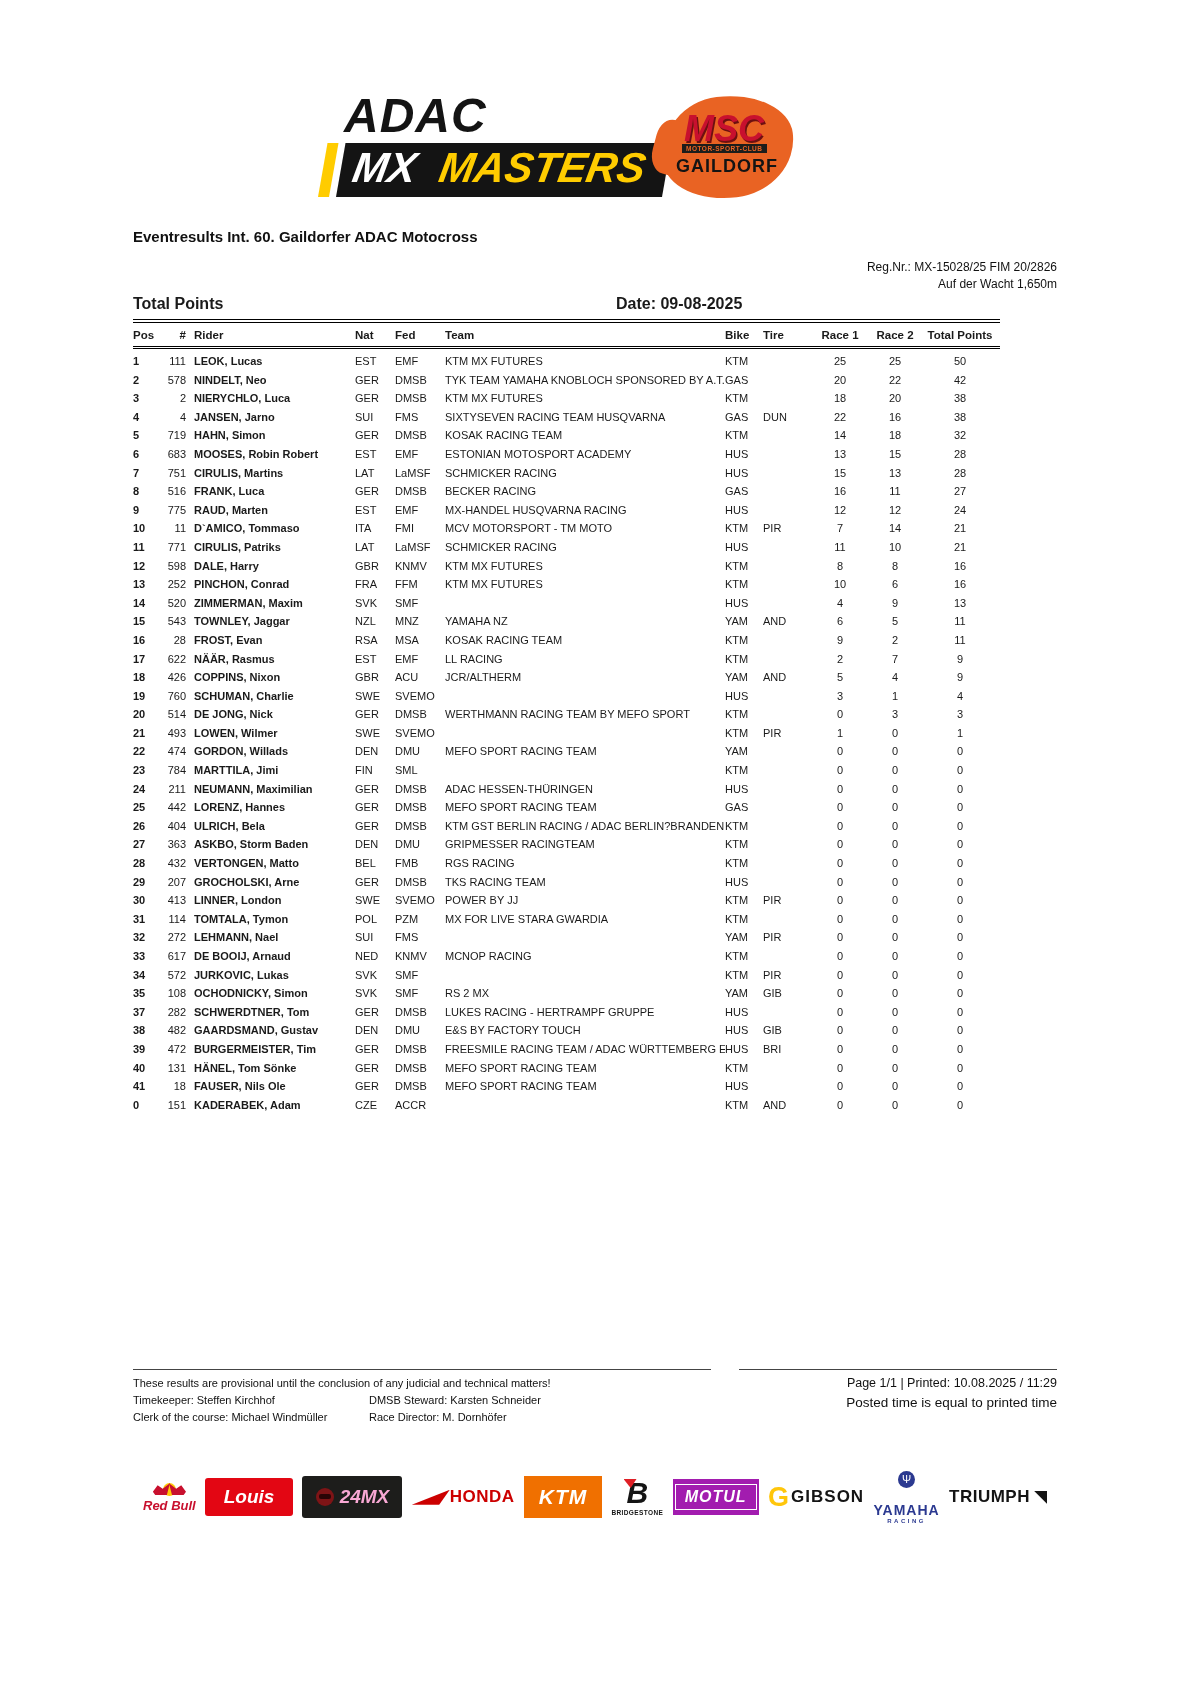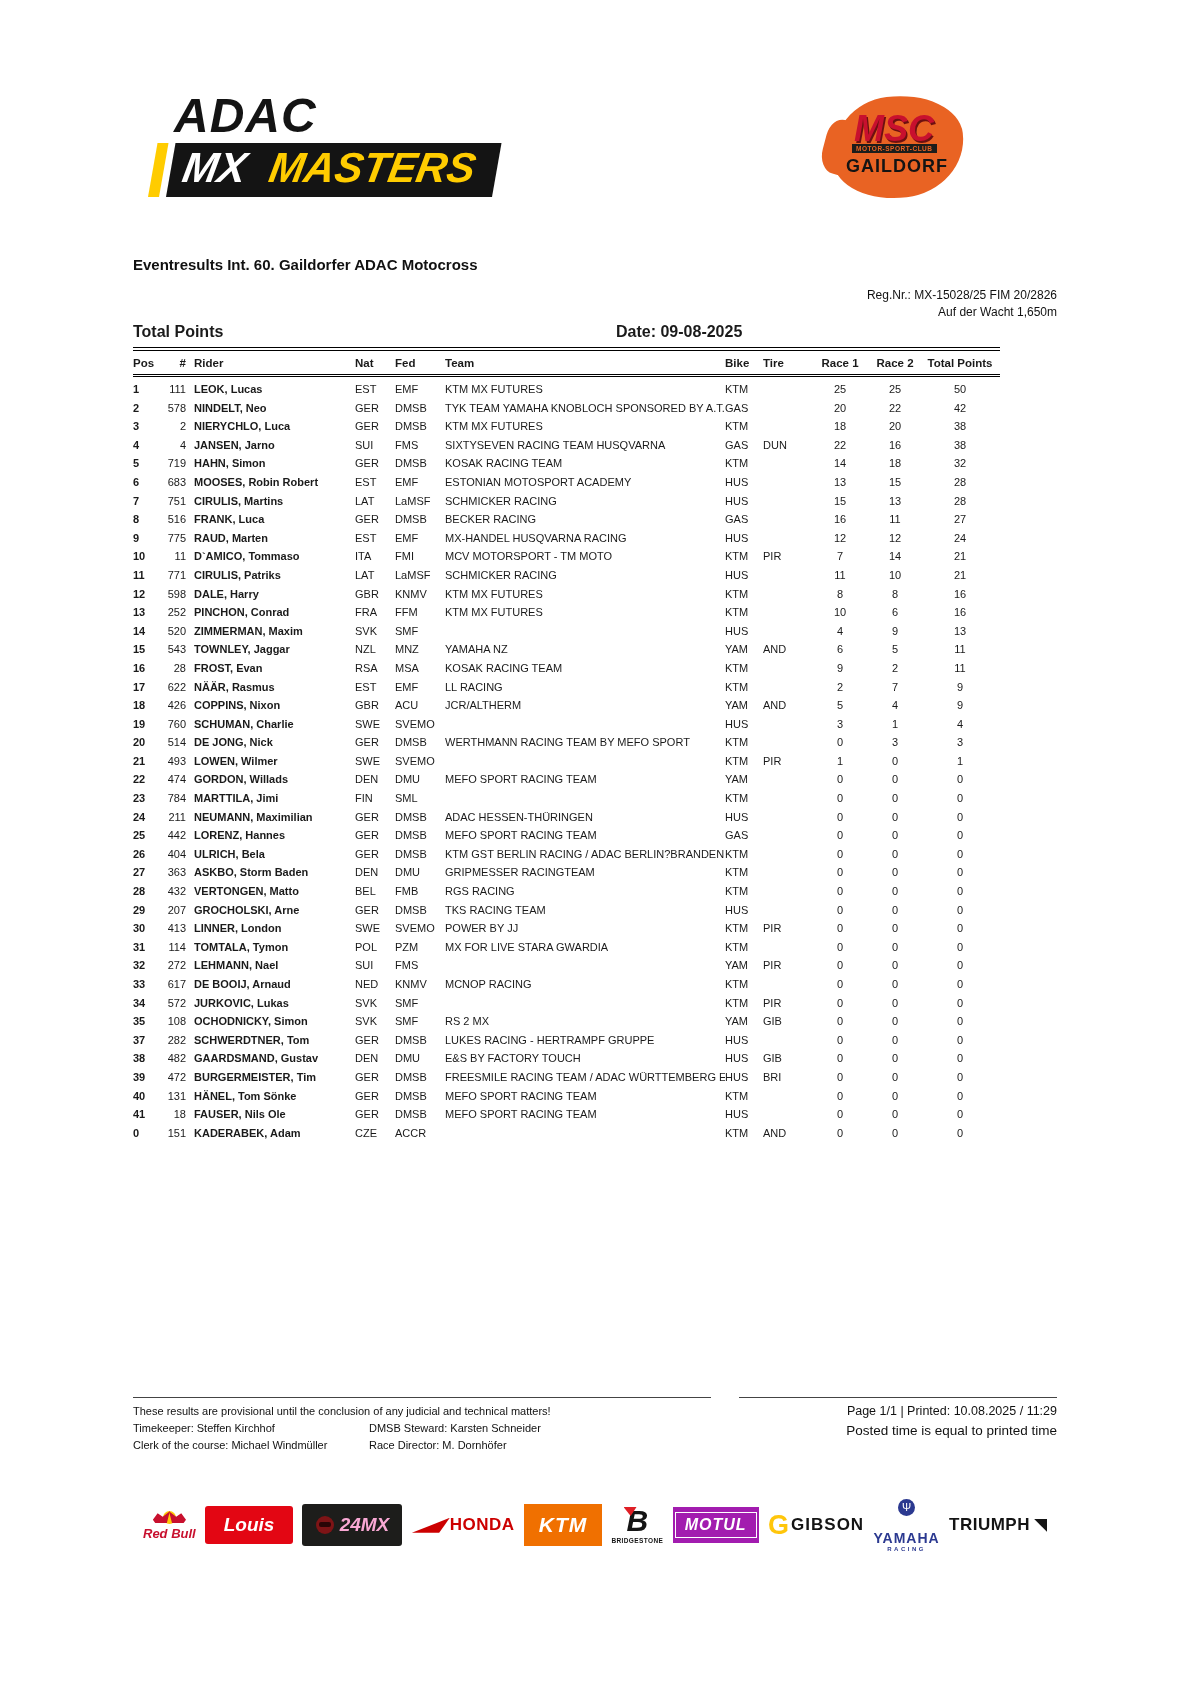--- a/index.html
+++ b/index.html
@@ -1,37 +1,37 @@
 <!DOCTYPE html>
 <html><head>
 <meta charset="utf-8">
 <style>
   * { margin:0; padding:0; box-sizing:border-box; }
   html,body { background:#ffffff; }
   body { font-family:"Liberation Sans", sans-serif; color:#1a1a1a; }
   .page { width:1190px; height:1684px; margin:0 auto; background:#fff; padding:92px 133px 0 133px; overflow:hidden; position:relative; }
 
   
-  .header-row { display:flex; justify-content:space-between; align-items:flex-start; height:122px; }
+  .header-row { display:flex; justify-content:center; align-items:flex-start; height:122px; }
   .adac-logo { margin-left:15px; }
   .adac-word { font-size:48px; line-height:1; font-weight:900; font-style:italic; color:#141414; padding-left:26px; letter-spacing:1px; }
   .mxm-row { display:flex; margin-top:3px; transform:skewX(-10deg); transform-origin:bottom left; }
   .mxm-slash { width:11px; background:#FFCC00; margin-right:7px; }
   .mxm-box { background:#141414; color:#fff; padding:4px 22px 8px 12px; font-size:42px; line-height:1; font-weight:900; font-style:italic; white-space:nowrap; }
   .mxm-box .masters { color:#FFCC00; margin-left:12px; }
 
   .msc { position:relative; width:132px; height:102px; margin-right:93px; margin-top:4px; }
   .msc-blob { position:absolute; inset:0; background:#E96323; border-radius:46% 54% 48% 52% / 58% 44% 56% 42%; transform:rotate(-7deg); }
   .msc-blob::after { content:""; position:absolute; left:-8px; top:18px; width:40px; height:55px; background:#E96323; border-radius:40% 60% 55% 45%; transform:rotate(22deg); }
   .msc-name { position:absolute; top:12px; left:22px; font-size:36px; font-weight:900; font-style:italic; color:#C8102E; text-shadow:1.5px 1.5px 0 #6d1010; }
   .msc-sub { position:absolute; top:48px; left:20px; font-size:6.5px; font-weight:800; letter-spacing:0.5px; background:#1d1d1b; color:#E96323; padding:1px 4px; }
   .msc-city { position:absolute; top:60px; left:14px; font-size:18px; font-weight:900; letter-spacing:1px; color:#141414; }
 
   
-  .event-title { margin-top:42px; font-size:15px; font-weight:800; color:#111; }
+  .event-title { margin-top:14px; font-size:15px; font-weight:800; color:#111; }
   .meta-row { position:relative; height:48px; margin-top:22px; }
   .section-title { position:absolute; left:0; bottom:2px; font-size:16px; font-weight:800; }
   .date-label { position:absolute; left:483px; bottom:2px; font-size:16px; font-weight:800; }
   .reg-block { position:absolute; right:0; top:-8px; text-align:right; font-size:12px; line-height:17px; color:#111; }
 
   
   table.results { width:867px; border-collapse:collapse; table-layout:fixed; margin-top:4px; }
   col.c-pos{width:25px} col.c-num{width:28px} col.c-rider{width:169px} col.c-nat{width:40px}
   col.c-fed{width:50px} col.c-team{width:280px} col.c-bike{width:38px} col.c-tire{width:47px}
   col.c-r1{width:60px} col.c-r2{width:50px} col.c-tot{width:80px}

